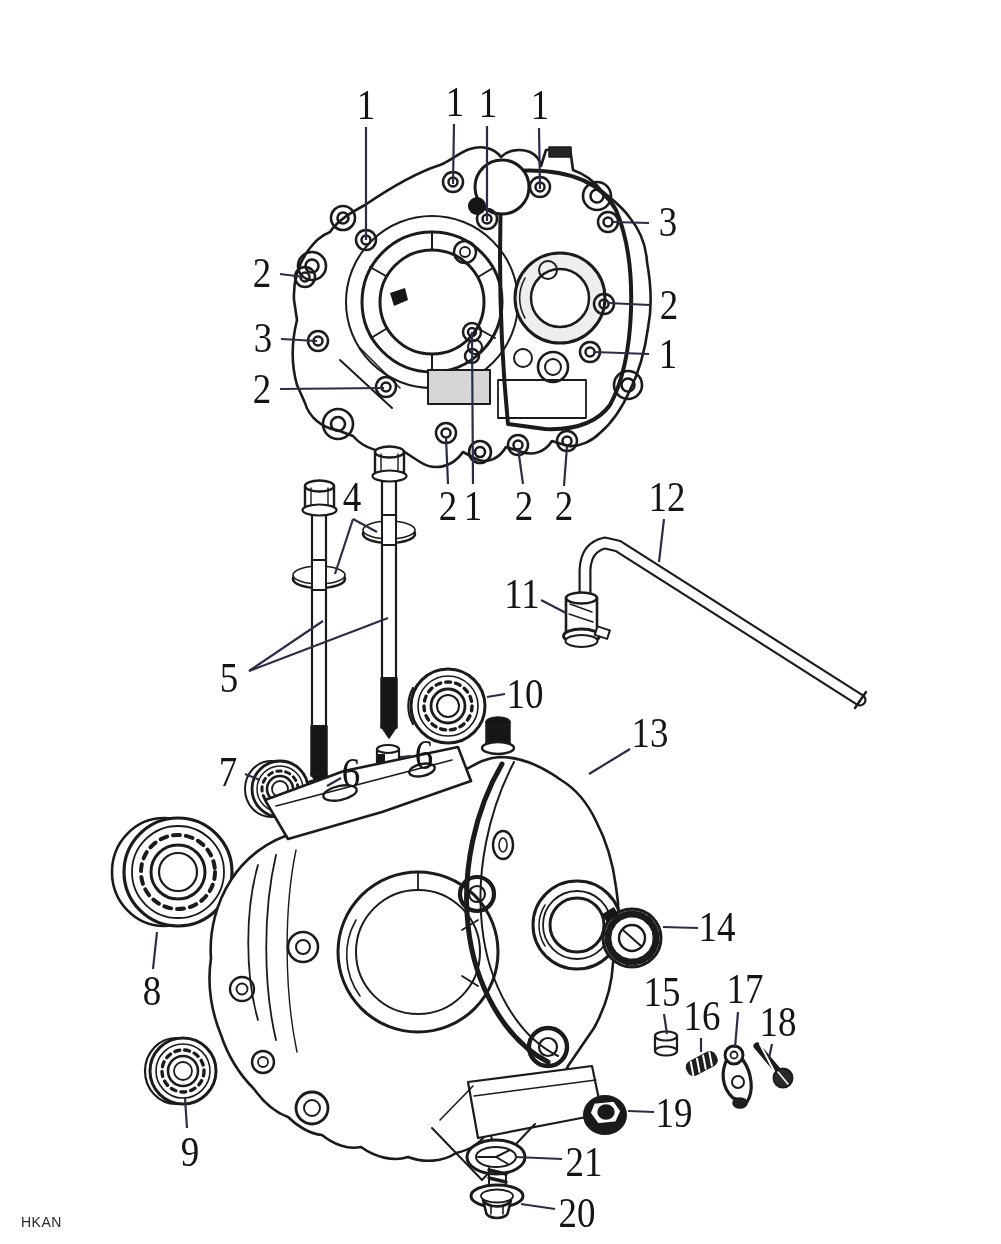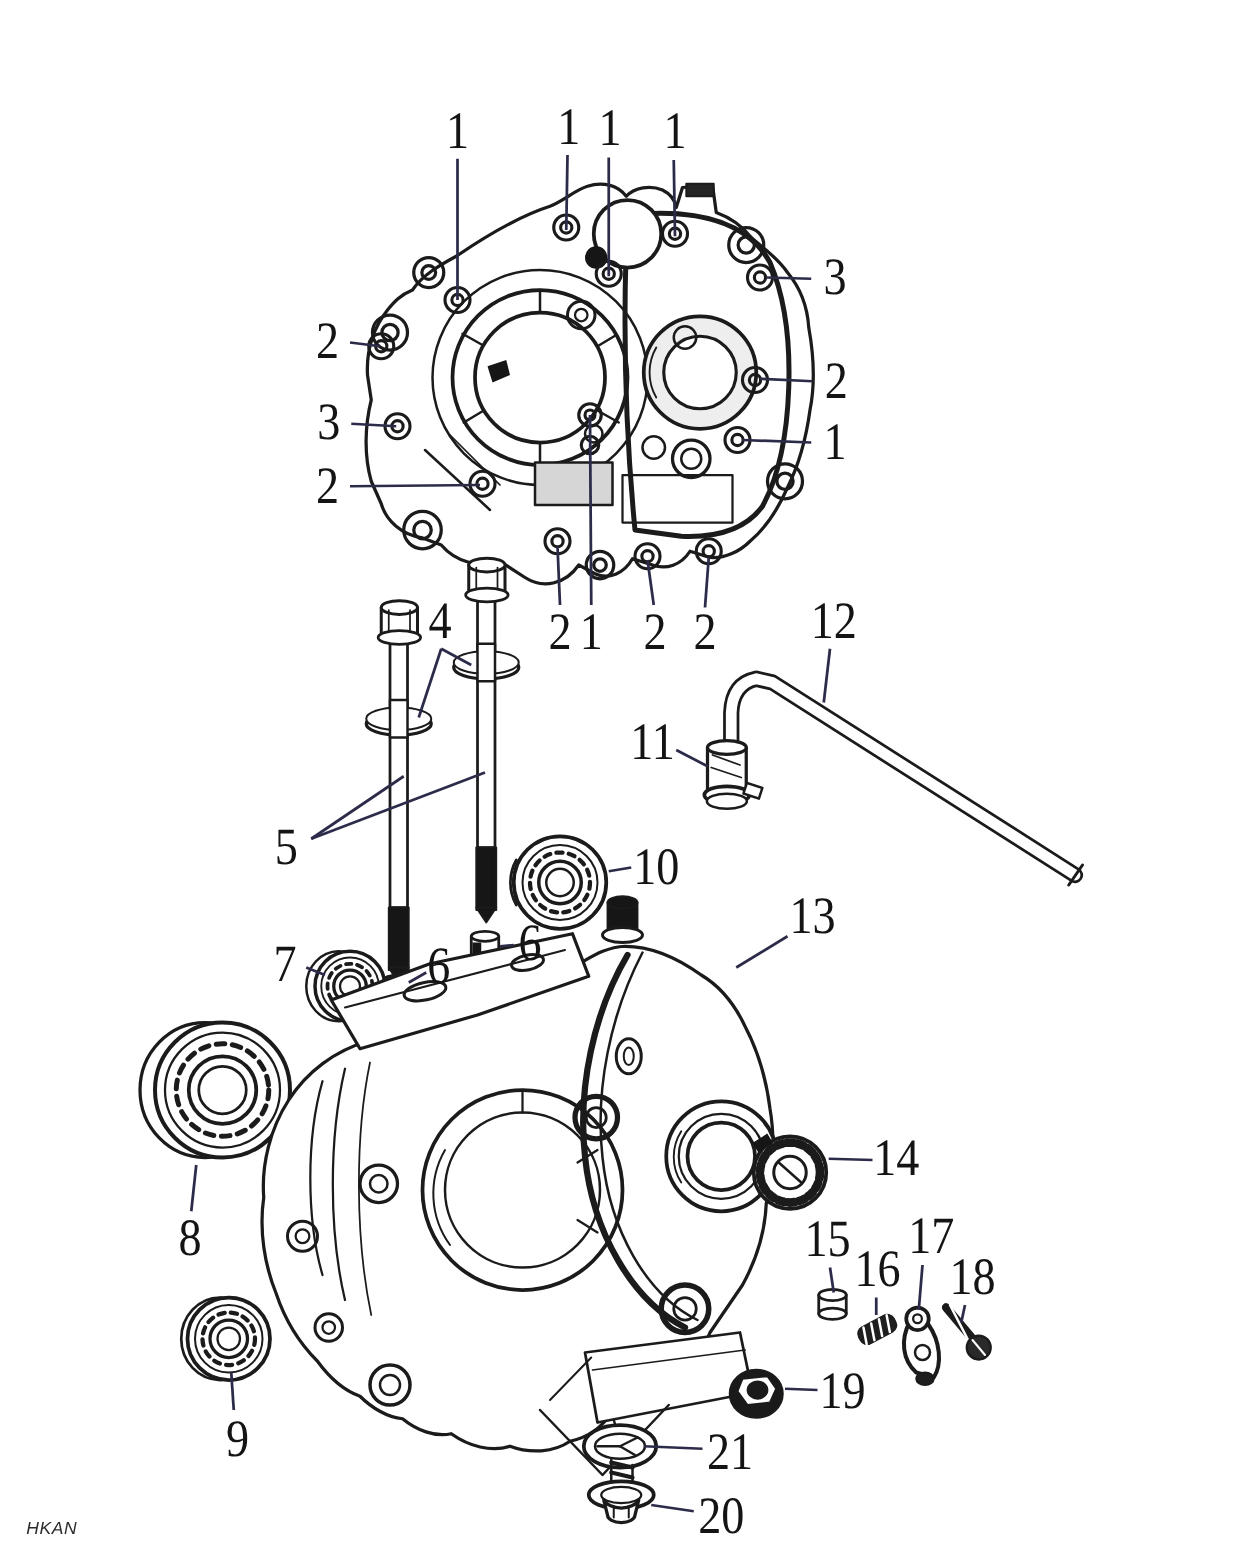--- a/index.html
+++ b/index.html
@@ -16,21 +16,20 @@
     position:absolute;
     transform:translate(-50%,-50%) scaleX(.88);
     font-family:"Liberation Serif", serif;
     font-size:42px;
     line-height:1;
     white-space:nowrap;
   }
   #watermark{
     position:absolute;left:21px;top:1214px;
     font-family:"Liberation Sans", sans-serif;
-    font-style:italic;
     font-size:14px;
     color:#2b2b2b;
     letter-spacing:.5px;
   }
   #leaders line{stroke-width:2.2px;fill:none;}
 </style>
 </head>
 <body>
 
 <div id="canvas" style="background: rgb(255, 255, 255);">

